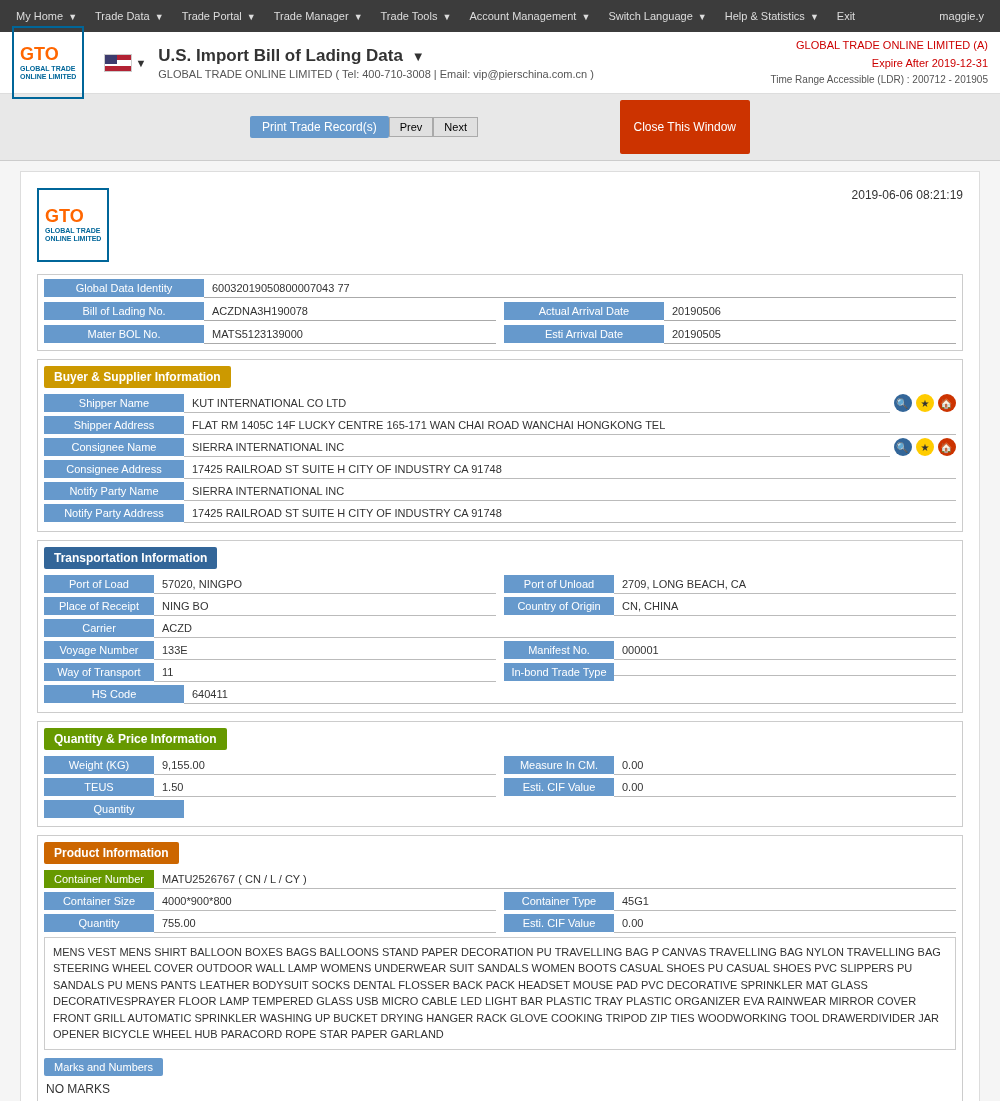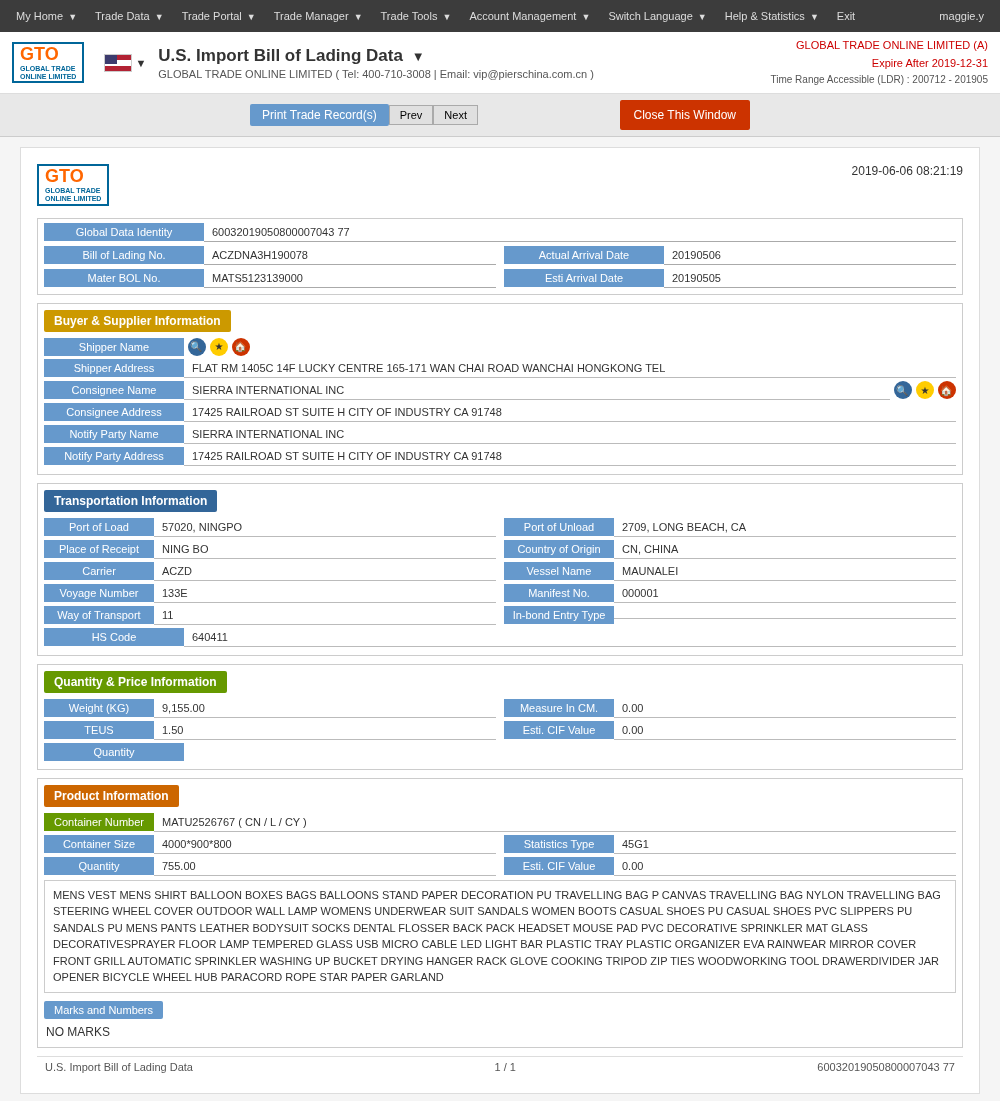--- a/index.html
+++ b/index.html
@@ -19,21 +19,21 @@
     .flag-canton { background: #3c3b6e; width: 12px; height: 9px; position: absolute; top: 0; left: 0; }
     .title-area { flex: 1; }
     .title-main { font-size: 17px; font-weight: bold; color: #333; }
     .title-sub { font-size: 11px; color: #555; margin-top: 2px; }
     .company-info { text-align: right; font-size: 11px; color: #c00; line-height: 1.6; }
 
     
     .action-bar { background: #e8e8e8; padding: 6px 250px; display: flex; align-items: center; border-bottom: 1px solid #ccc; }
     .btn-print { background: #6699cc; color: white; border: none; padding: 4px 12px; cursor: pointer; font-size: 12px; border-radius: 2px; }
     .btn-nav { background: #e0e0e0; border: 1px solid #aaa; padding: 3px 10px; cursor: pointer; font-size: 11px; }
-    .btn-close { background: #cc3300; color: white; border: none; padding: 8px 14px; cursor: pointer; font-size: 12px; border-radius: 2px; margin-left: auto; }
+    .btn-close { background: #cc3300; color: white; border: none; padding: 20px 14px; cursor: pointer; font-size: 12px; border-radius: 2px; margin-left: auto; }
 
     
     .main-content { background: #f5f5f5; padding: 10px 20px; }
     .record-card { background: white; border: 1px solid #ddd; margin-bottom: 8px; padding: 16px; }
     
     
     .record-header { display: flex; align-items: flex-start; justify-content: space-between; margin-bottom: 12px; }
     .record-datetime { font-size: 12px; color: #333; text-align: right; }
     .section-title { background: #cc9900; color: white; padding: 4px 10px; font-size: 12px; font-weight: bold; display: inline-block; margin: 6px 6px 6px 6px; border-radius: 2px; }
     .section-title.green { background: #669900; }
@@ -60,21 +60,21 @@
     .half-field { display: flex; align-items: center; flex: 1; }
     .half-label { background: #6699cc; color: white; padding: 3px 6px; font-size: 11px; min-width: 110px; text-align: center; white-space: nowrap; }
     .half-value { padding: 3px 8px; font-size: 11px; flex: 1; border-bottom: 1px solid #bbb; color: #333; }
 
     
     .product-desc-box { margin: 4px 6px 6px 6px; padding: 6px 8px; border: 1px solid #ccc; font-size: 11px; line-height: 1.5; color: #333; min-height: 80px; }
 
     
     .record-footer { display: flex; align-items: center; justify-content: space-between; padding: 4px 8px; border-top: 1px solid #ddd; font-size: 11px; color: #555; }
     .gto-logo { display: flex; align-items: center; gap: 6px; }
-    .gto-logo-box { border: 2px solid #006699; padding: 0 6px; }
+    .gto-logo-box { border: 2px solid #006699; padding: 16px 6px; }
     .gto-logo-gto { color: #ff6600; font-weight: 900; font-size: 18px; }
     .gto-logo-sub { color: #006699; font-size: 7px; font-weight: bold; line-height: 1.2; }
     .section-wrapper { border: 1px solid #ccc; margin: 0 0 8px 0; }
 
     .btn-product { background: #cc9900; color: white; border: none; padding: 3px 10px; cursor: pointer; font-size: 11px; border-radius: 2px; margin: 2px 6px 4px 6px; display: inline-block; }
     .btn-marks { background: #6699cc; color: white; border: none; padding: 3px 10px; cursor: pointer; font-size: 11px; border-radius: 2px; margin: 2px 6px 4px 6px; display: inline-block; }
   </style>
 </head>
 <body>
 
@@ -174,20 +174,21 @@
         </div>
       </div>
     </div>
 
     <div class="section-wrapper">
       <div>
         <span class="section-title">Buyer &amp; Supplier Information</span>
       </div>
       <div class="buyer-field-row">
         <div class="buyer-label">Shipper Name</div>
+        <div class="buyer-value">KUT INTERNATIONAL CO LTD</div>
         <div class="buyer-icons">
           <div class="icon-circle icon-search">🔍</div>
           <div class="icon-circle icon-star">★</div>
           <div class="icon-circle icon-home">🏠</div>
         </div>
       </div>
       <div class="buyer-field-row">
         <div class="buyer-label">Shipper Address</div>
         <div class="buyer-value">FLAT RM 1405C 14F LUCKY CENTRE 165-171 WAN CHAI ROAD WANCHAI HONGKONG TEL</div>
       </div>
@@ -236,42 +237,38 @@
         <div class="half-field">
           <div class="half-label">Country of Origin</div>
           <div class="half-value">CN, CHINA</div>
         </div>
       </div>
       <div class="two-col-row">
         <div class="half-field">
           <div class="half-label">Carrier</div>
           <div class="half-value">ACZD</div>
         </div>
-        <div class="half-field">
-          <div class="half-label">Vessel Name</div>
-          <div class="half-value">MAUNALEI</div>
-        </div>
       </div>
       <div class="two-col-row">
         <div class="half-field">
           <div class="half-label">Voyage Number</div>
           <div class="half-value">133E</div>
         </div>
         <div class="half-field">
           <div class="half-label">Manifest No.</div>
           <div class="half-value">000001</div>
         </div>
       </div>
       <div class="two-col-row">
         <div class="half-field">
           <div class="half-label">Way of Transport</div>
           <div class="half-value">11</div>
         </div>
         <div class="half-field">
-          <div class="half-label">In-bond Entry Type</div>
+          <div class="half-label">In-bond Trade Type</div>
           <div class="half-value"></div>
         </div>
       </div>
       <div class="buyer-field-row" style="margin-bottom:8px;align-items:center;">
         <div class="buyer-label">HS Code</div>
         <div class="buyer-value">640411</div>
       </div>
     </div>
 
     <div class="section-wrapper">
@@ -312,21 +309,21 @@
           <div class="half-label" style="background:#669900;">Container Number</div>
           <div class="half-value">MATU2526767 ( CN / L / CY )</div>
         </div>
       </div>
       <div class="two-col-row">
         <div class="half-field">
           <div class="half-label">Container Size</div>
           <div class="half-value">4000*900*800</div>
         </div>
         <div class="half-field">
-          <div class="half-label">Statistics Type</div>
+          <div class="half-label">Container Type</div>
           <div class="half-value">45G1</div>
         </div>
       </div>
       <div class="two-col-row">
         <div class="half-field">
           <div class="half-label">Quantity</div>
           <div class="half-value">755.00</div>
         </div>
         <div class="half-field">
           <div class="half-label">Esti. CIF Value</div>

